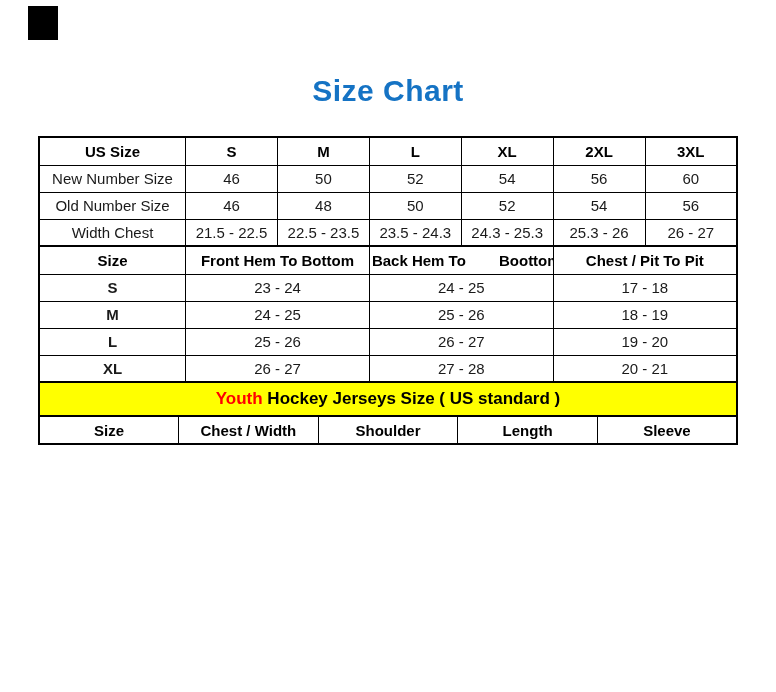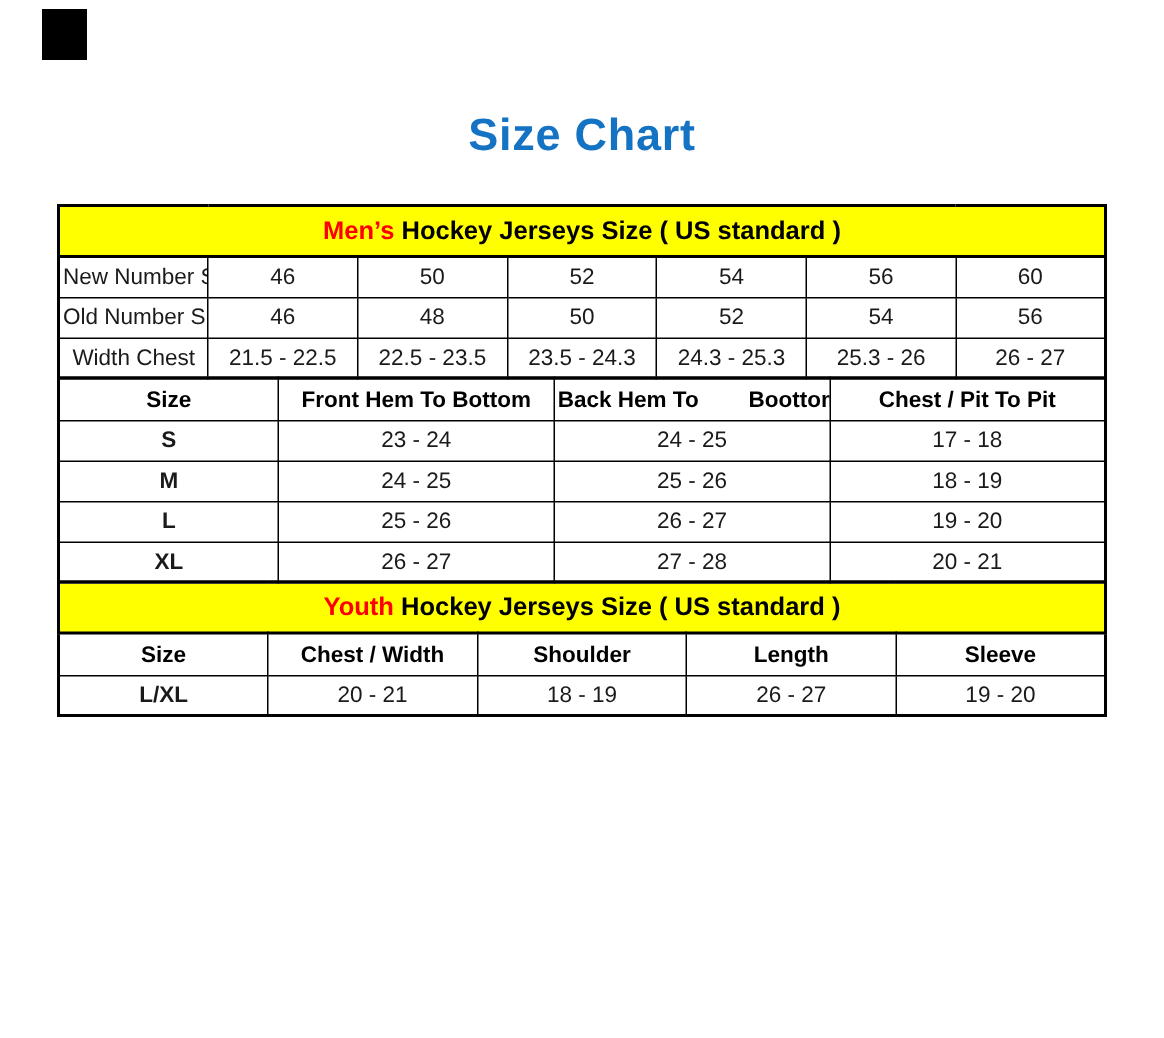--- a/index.html
+++ b/index.html
@@ -76,22 +76,28 @@
 </head>
 <body>
 
 <div class="corner-mark"></div>
 
 <h1 class="page-title">Size Chart</h1>
 
 <div class="tables-wrap">
   <table class="size-table">
       <tbody>
-        <tr class="banner-row">
-          <td colspan="7"><span class="banner-accent">Men’s</span><span> Hockey Jerseys Size ( US standard )</span></td>
+        <tr class="head-row">
+          <td>US Size</td>
+          <td>S</td>
+          <td>M</td>
+          <td>L</td>
+          <td>XL</td>
+          <td>2XL</td>
+          <td>3XL</td>
         </tr>
         <tr class="data-row">
           <td>New Number Size</td>
           <td>46</td>
           <td>50</td>
           <td>52</td>
           <td>54</td>
           <td>56</td>
           <td>60</td>
         </tr>
@@ -154,22 +160,15 @@
         <tr class="banner-row">
           <td colspan="5"><span class="banner-accent">Youth</span><span> Hockey Jerseys Size ( US standard )</span></td>
         </tr>
         <tr class="head-row">
           <td>Size</td>
           <td>Chest / Width</td>
           <td>Shoulder</td>
           <td>Length</td>
           <td>Sleeve</td>
         </tr>
-        <tr class="data-row">
-          <td class="row-label-bold">L/XL</td>
-          <td>20 - 21</td>
-          <td>18 - 19</td>
-          <td>26 - 27</td>
-          <td>19 - 20</td>
-        </tr>
       </tbody>
     </table>
 </div>
 
 </body></html>

